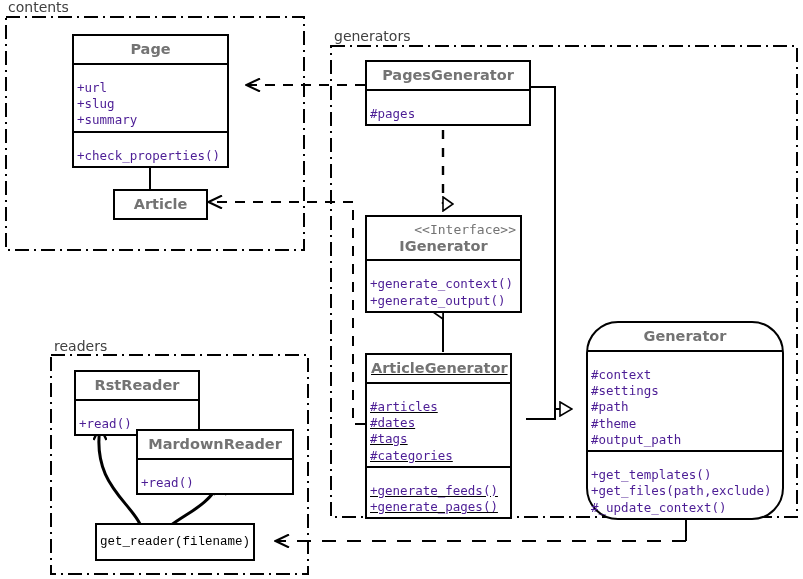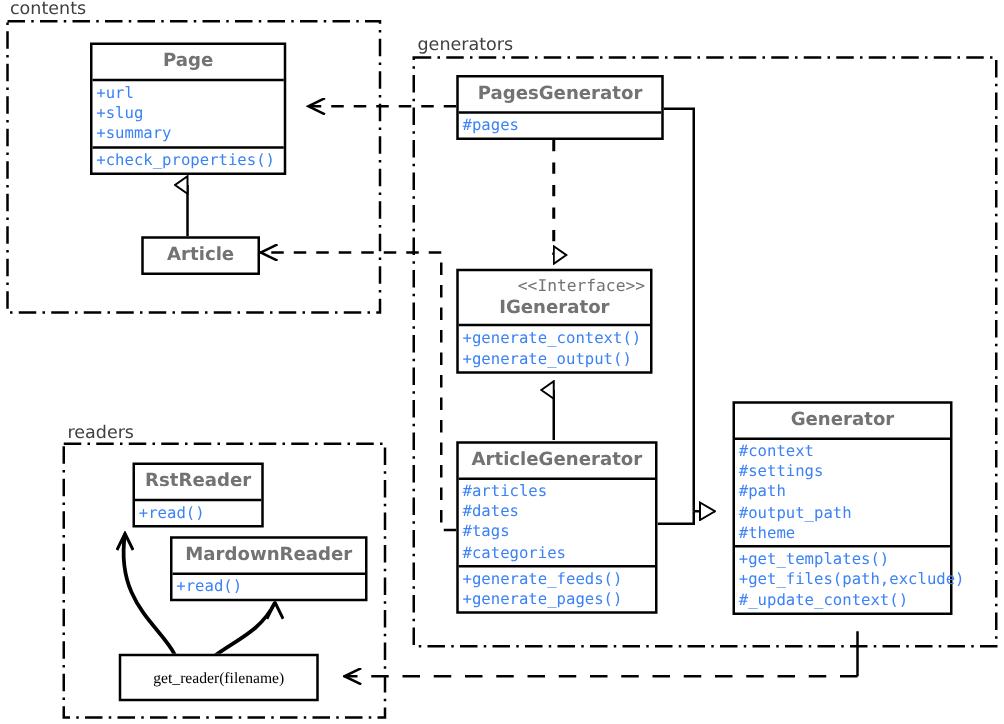--- a/index.html
+++ b/index.html
@@ -10,24 +10,24 @@
 
   
   .uml{position:absolute;box-sizing:border-box;border:2px solid #000;background:#fff;}
   .uml .sec{box-sizing:border-box;}
   .uml .sec + .sec{border-top:2px solid #000;}
   .uml .name{font-family:"DejaVu Sans", sans-serif;font-weight:bold;font-size:14.5px;
              text-align:center;padding:5px 4px 5px;line-height:1.15;color:#737373;}
   .uml .stereo{font-family:"DejaVu Sans Mono", monospace;font-weight:normal;
                font-size:13px;display:block;text-align:right;line-height:1.2;}
   .uml .attrs, .uml .ops{font-family:"DejaVu Sans Mono", monospace;font-size:12.5px;
-             line-height:16.3px;padding:1px 3px 2px 3px;color:#3b82f6;}
+             line-height:16.3px;padding:15px 3px 2px 3px;color:#4c1d95;}
   .uml .row{white-space:pre;}
   .plainbox{position:absolute;box-sizing:border-box;border:2px solid #000;background:#fff;
-            font-family:Liberation Serif, serif;font-size:12.5px;color:#000;
+            font-family:Liberation Mono, monospace;font-size:12.5px;color:#000;
             display:flex;align-items:center;justify-content:center;}
   .pkg-label{position:absolute;font-family:"DejaVu Sans", sans-serif;font-size:14px;
              color:#404040;background:#fff;padding:0 2px;line-height:1;}
 </style>
 </head>
 <body>
 
 <div id="stage">
 
   <svg class="layer">
@@ -129,51 +129,51 @@
     <div class="sec name">
       <span class="stereo">&lt;&lt;Interface&gt;&gt;</span>
       <span>IGenerator</span>
     </div>
     <div class="sec ops">
       <div class="row">+generate_context()</div>
       <div class="row">+generate_output()</div>
     </div>
   </div>
 
-  <div class="uml" style="left:365px;top:353px;width:161px;">
+  <div class="uml" style="left:365px;top:353px;width:147px;text-decoration:underline;">
     <div class="sec name">ArticleGenerator</div>
     <div class="sec attrs">
       <div class="row">#articles</div>
       <div class="row">#dates</div>
       <div class="row">#tags</div>
       <div class="row">#categories</div>
     </div>
     <div class="sec ops">
       <div class="row">+generate_feeds()</div>
       <div class="row">+generate_pages()</div>
     </div>
   </div>
 
-  <div class="uml" style="left:586px;top:321px;width:176px;">
+  <div class="uml" style="left:586px;top:321px;width:198px;border-radius:32px;">
     <div class="sec name">Generator</div>
     <div class="sec attrs">
       <div class="row">#context</div>
       <div class="row">#settings</div>
       <div class="row">#path</div>
+      <div class="row">#theme</div>
       <div class="row">#output_path</div>
-      <div class="row">#theme</div>
     </div>
     <div class="sec ops">
       <div class="row">+get_templates()</div>
       <div class="row">+get_files(path,exclude)</div>
       <div class="row">#_update_context()</div>
     </div>
   </div>
 
-  <div class="uml" style="left:74px;top:370px;width:105px;margin-left:32px;">
+  <div class="uml" style="left:74px;top:370px;width:126px;">
     <div class="sec name">RstReader</div>
     <div class="sec ops">
       <div class="row">+read()</div>
     </div>
   </div>
 
   <div class="uml" style="left:136px;top:429px;width:158px;">
     <div class="sec name">MardownReader</div>
     <div class="sec ops">
       <div class="row">+read()</div>

